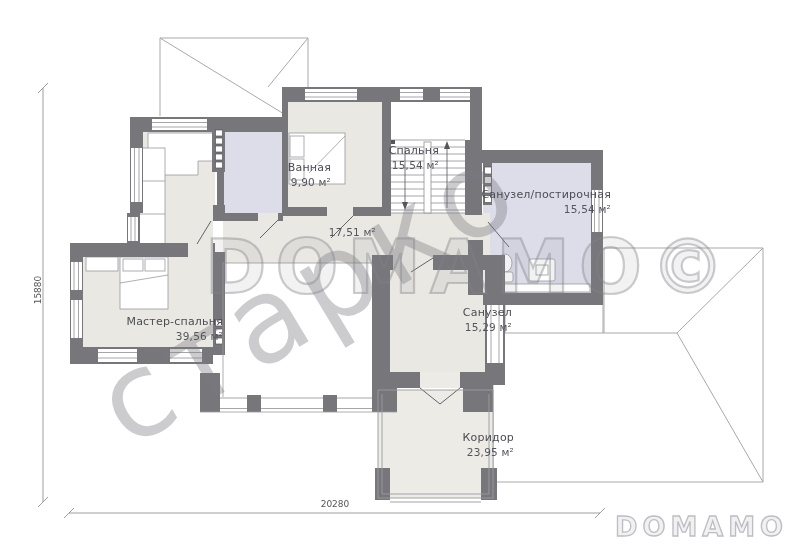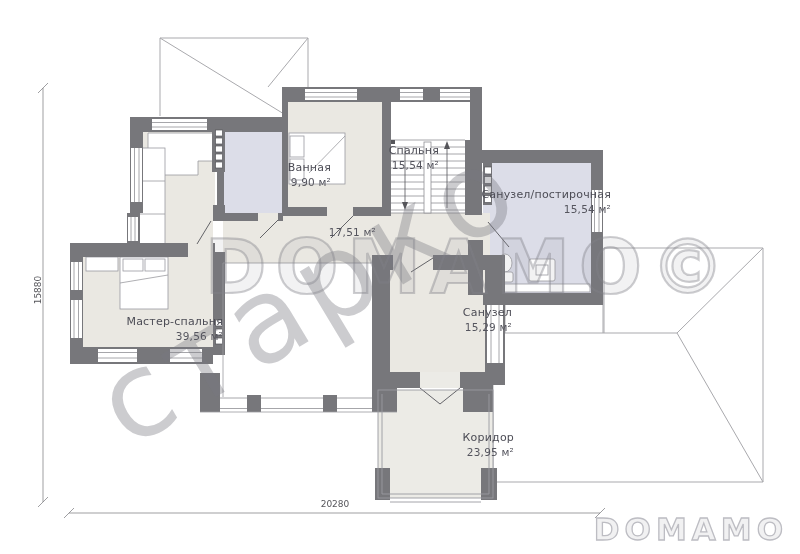--- a/index.html
+++ b/index.html
@@ -11,21 +11,21 @@
   .room-label .ra{font-size:10.5px;color:#55555e;}
   .dim{position:absolute;font-size:9px;color:#55555a;text-align:center;z-index:25;}
   .wm-diag{position:absolute;left:108px;top:345px;z-index:20;white-space:nowrap;
            font-size:118px;letter-spacing:7px;color:rgba(120,120,128,.38);
            transform:rotate(-31deg);transform-origin:0 50%;pointer-events:none;}
   .wm-horiz{position:absolute;left:205px;top:224px;z-index:20;white-space:nowrap;
             font-size:74px;font-weight:600;letter-spacing:9px;
             color:rgba(130,130,138,.10);-webkit-text-stroke:2.2px rgba(130,130,138,.40);
             pointer-events:none;}
   .logo{position:absolute;right:12px;top:511px;z-index:30;
-        font-size:31px;font-weight:700;letter-spacing:5px;
+        font-size:27px;font-weight:700;letter-spacing:5px;
         color:rgba(190,190,196,.22);-webkit-text-stroke:1.3px #bdbdc3;}
 </style>
 </head>
 <body>
 
 <div class="stage">
 
 <svg width="800" height="554" viewBox="0 0 800 554">
 
   <g stroke="#a9a9ad" fill="none" stroke-width="1">

